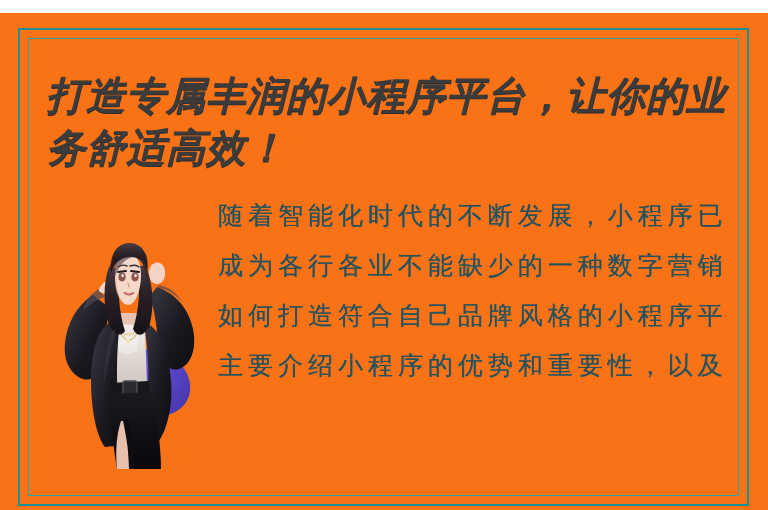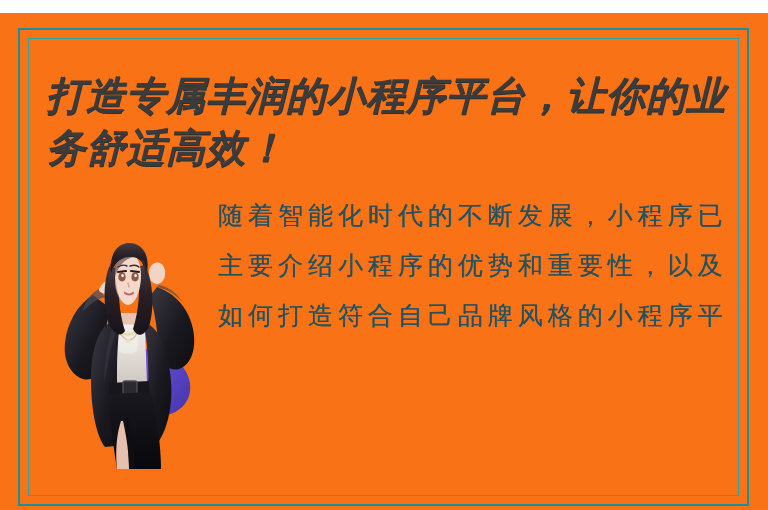--- a/index.html
+++ b/index.html
@@ -182,17 +182,18 @@
 
       <path d="M64 42 C62 24 70 12 82 12 C95 12 103 23 100 42 C98 32 92 26 84 26 C76 26 68 30 64 42 Z" fill="url(#gHair)"></path>
       <path d="M66 40 C70 28 78 24 86 26 C78 28 72 34 68 46 Z" fill="#4a3b43" opacity="0.6"></path>
       <path d="M96 28 C102 38 102 54 98 66 C100 52 99 38 94 30 Z" fill="#332a30"></path>
       <path d="M66 28 C60 38 58 54 62 68 C60 52 61 38 66 30 Z" fill="#332a30"></path>
     </svg>
   </div>
 
   <div class="body-copy">
     <span class="line">随着智能化时代的不断发展，小程序已</span>
+    <span class="line">成为各行各业不能缺少的一种数字营销</span>
+    <span class="line">如何打造符合自己品牌风格的小程序平</span>
     <span class="line">主要介绍小程序的优势和重要性，以及</span>
-    <span class="line">如何打造符合自己品牌风格的小程序平</span>
   </div>
 
 </div>
 
 </body></html>

